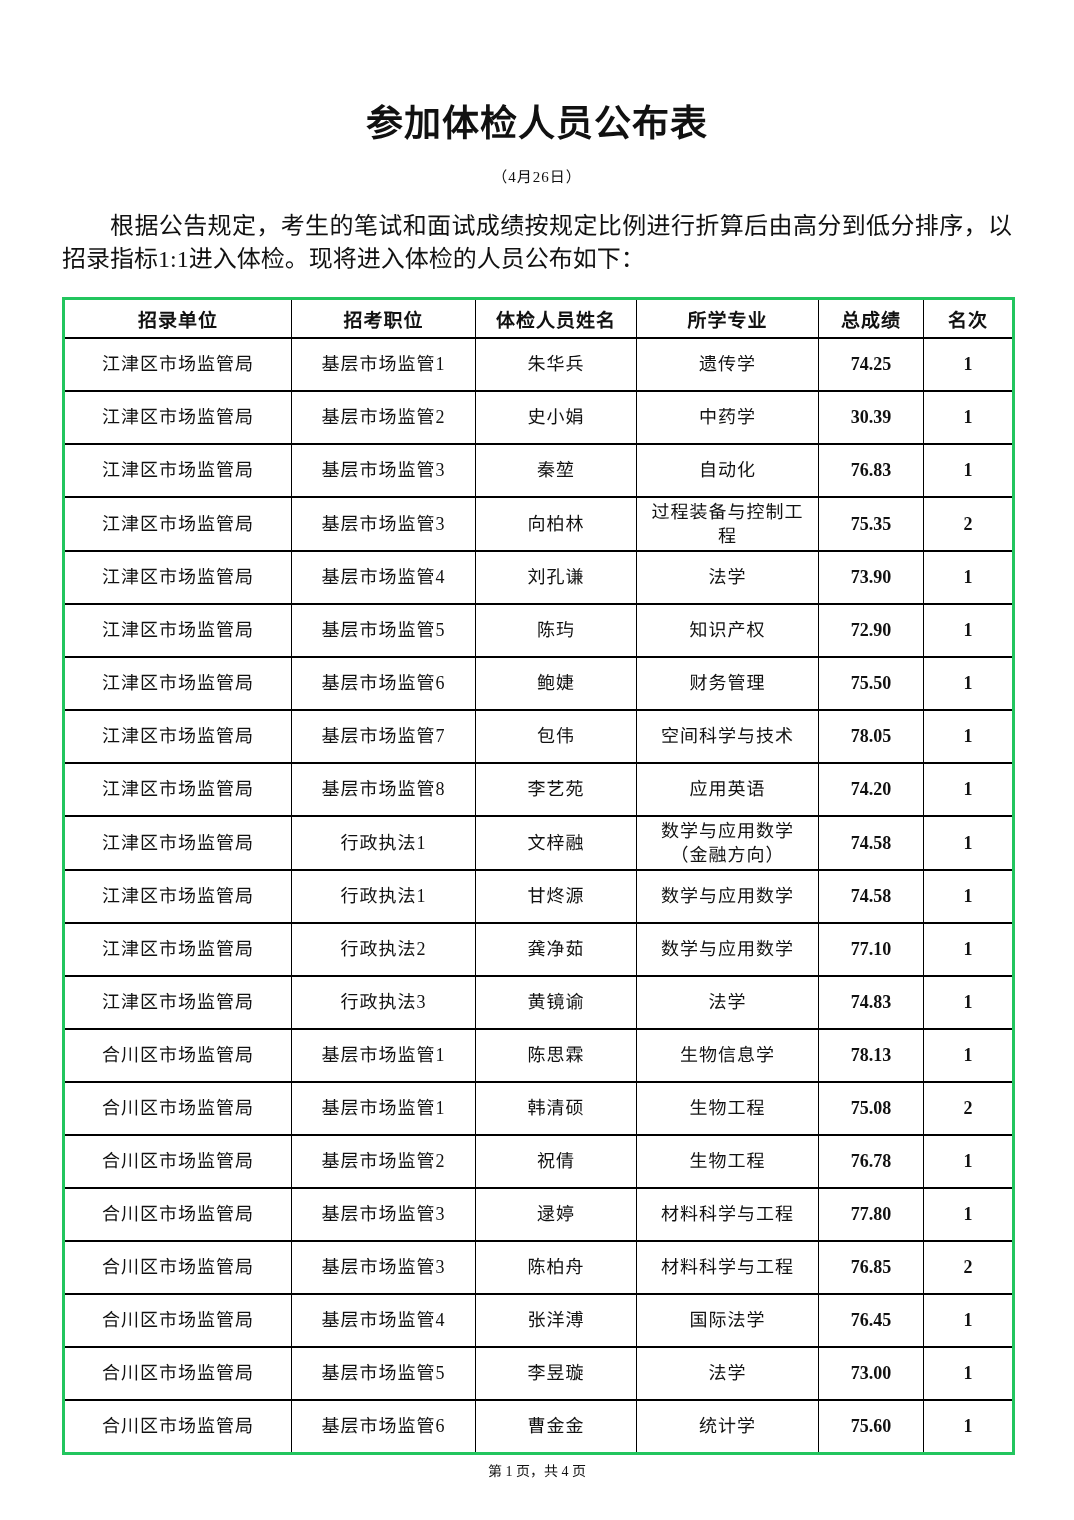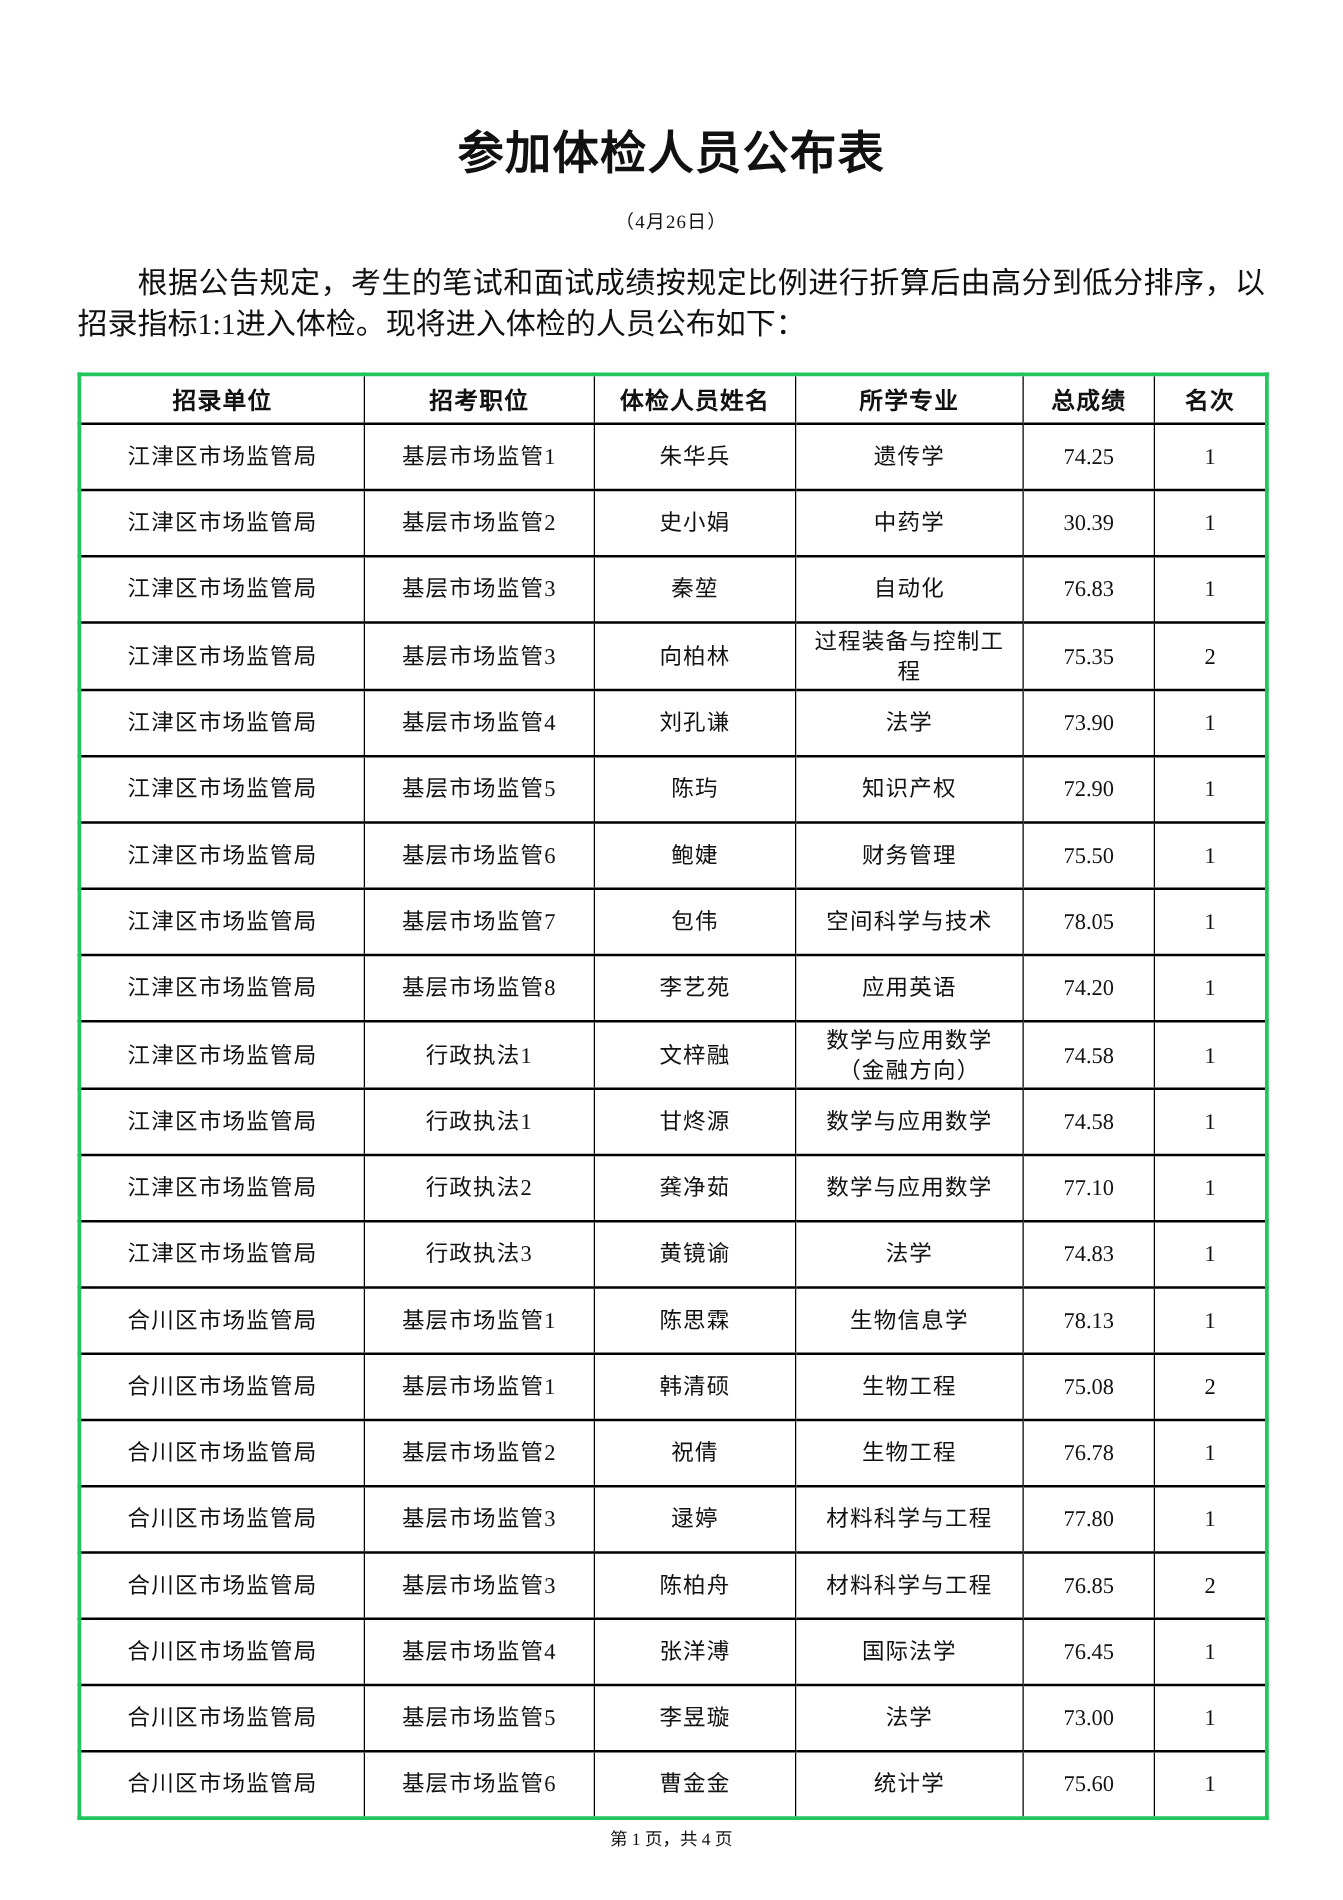--- a/index.html
+++ b/index.html
@@ -66,20 +66,21 @@
     letter-spacing: 1px;
   }
   table.roster tbody td {
     height: 47px;
     font-size: 18px;
     line-height: 24px;
     letter-spacing: 1px;
   }
   table.roster tbody td.num {
     letter-spacing: 0;
+    font-weight: bold;
   }
   .page-footer {
     position: absolute;
     left: 0;
     width: 1074px;
     top: 1460px;
     text-align: center;
     font-size: 14px;
   }
 </style>

